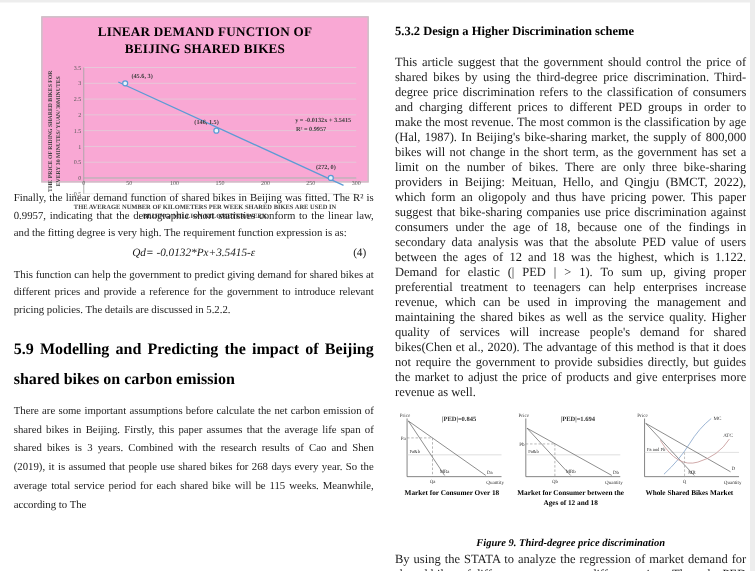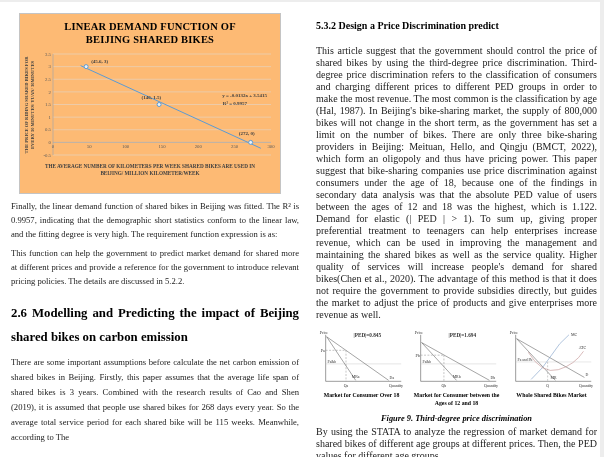--- a/index.html
+++ b/index.html
@@ -5,22 +5,22 @@
   html,body{margin:0;padding:0}
   body{width:604px;height:457px;background:#ffffff;position:relative;overflow:hidden;
        font-family:"Liberation Serif",serif;color:#1b1b1b;}
   .edge-top{position:absolute;top:0;left:0;width:604px;height:2px;background:#ededed}
   .edge-right{position:absolute;top:0;right:0;width:4px;height:457px;background:#ededed}
 
   .col-left{position:absolute;left:11px;top:13px;width:288px}
   .col-right{position:absolute;left:316px;top:16px;width:281px}
 
   
-  .figure-box{width:262px;height:181px;margin-left:8px;border:1px solid #c4c4c4;
-              box-sizing:border-box;padding:3px 2px 2px;background:#fdba74}
+  .figure-box{width:262px;height:133px;margin-left:22px;border:1px solid #c4c4c4;
+              box-sizing:border-box;padding:3px 2px 2px;background:#f9a8d4}
   .chart-title{font-weight:bold;font-size:10.5px;line-height:13px;text-align:center;
                width:205px;margin:3px auto 3px;color:#000;letter-spacing:.2px}
   .chart-mid{display:flex;align-items:stretch}
   .ylab-wrap{width:16px;position:relative;flex:none}
   .ylab{position:absolute;left:50%;top:50%;width:112px;
         transform:translate(-50%,-50%) rotate(-90deg);
         font-size:4.6px;font-weight:bold;color:#404040;text-align:center;line-height:1.35}
   #fig8{width:238px;height:112px;display:block}
   #fig8 text{font-family:"Liberation Serif",serif}
   .chart-xlabel{font-size:5.2px;font-weight:bold;color:#404040;text-align:center;
@@ -36,21 +36,21 @@
   
   .h532{font-size:10px;font-weight:bold;margin:4px 0 14px;color:#000}
   .rpara{font-size:10px;line-height:12px;text-align:justify}
   .rpara.last{margin-top:3px}
 
   .minis{display:flex;justify-content:space-between;margin-top:8px}
   .mini{width:91px;text-align:center}
   .mini svg{width:91px;height:62px;display:block}
   .mini svg text{font-family:"Liberation Serif",serif;fill:#333}
   .mini-cap{font-size:5.8px;font-weight:bold;line-height:1.35;margin-top:1px;color:#000}
-  .fig9-caption{font-weight:bold;font-style:italic;font-size:8.4px;text-align:center;margin-top:6px;color:#000}
+  .fig9-caption{font-weight:bold;font-style:italic;font-size:8.4px;text-align:center;margin-top:22px;color:#000}
 </style>
 </head>
 <body>
 
 <div class="edge-top"></div>
 <div class="edge-right"></div>
 
 <div class="col-left">
 
   <div class="figure-box">
@@ -97,31 +97,35 @@
           <text x="229" y="48.43" text-anchor="end" font-size="5" font-weight="bold" fill="#404040">y = -0.0132x + 3.5415</text>
           <text x="209" y="56.005" text-anchor="end" font-size="5" font-weight="bold" fill="#404040">R² = 0.9957</text>
         </svg>
     </div>
     <div class="chart-xlabel">THE AVERAGE NUMBER OF KILOMETERS PER WEEK SHARED BIKES ARE USED IN BEIJING/ MILLION KILOMETER/WEEK</div>
   </div>
 
 
   <div class="para">Finally, the linear demand function of shared bikes in Beijing was fitted. The R² is 0.9957, indicating that the demographic short statistics conform to the linear law, and the fitting degree is very high. The requirement function expression is as:</div>
 
+  <div class="eq-row">
+    <span>Qd= -0.0132*Px+3.5415-ε</span>
+    <span class="eq-num">(4)</span>
+  </div>
 
-  <div class="para">This function can help the government to predict market demand for shared more at different prices and provide a reference for the government to introduce relevant pricing policies. The details are discussed in 5.2.2.</div>
+  <div class="para">This function can help the government to predict giving demand for shared bikes at different prices and provide a reference for the government to introduce relevant pricing policies. The details are discussed in 5.2.2.</div>
 
-  <div class="h52">2.6 Modelling and Predicting the impact of Beijing shared bikes on carbon emission</div>
+  <div class="h52">5.9 Modelling and Predicting the impact of Beijing shared bikes on carbon emission</div>
 
   <div class="para-wide">There are some important assumptions before calculate the net carbon emission of shared bikes in Beijing. Firstly, this paper assumes that the average life span of shared bikes is 3 years. Combined with the research results of Cao and Shen (2019), it is assumed that people use shared bikes for 268 days every year. So the average total service period for each shared bike will be 115 weeks. Meanwhile, according to The</div>
 </div>
 
 <div class="col-right">
 
-  <div class="h532">5.3.2 Design a Price Discrimination predict</div>
+  <div class="h532">5.3.2 Design a Higher Discrimination scheme</div>
 
   <div class="rpara">This article suggest that the government should control the price of shared bikes by using the third-degree price discrimination. Third-degree price discrimination refers to the classification of consumers and charging different prices to different PED groups in order to make the most revenue. The most common is the classification by age (Hal, 1987). In Beijing's bike-sharing market, the supply of 800,000 bikes will not change in the short term, as the government has set a limit on the number of bikes. There are only three bike-sharing providers in Beijing: Meituan, Hello, and Qingju (BMCT, 2022), which form an oligopoly and thus have pricing power. This paper suggest that bike-sharing companies use price discrimination against consumers under the age of 18, because one of the findings in secondary data analysis was that the absolute PED value of users between the ages of 12 and 18 was the highest, which is 1.122. Demand for elastic (| PED | &gt; 1). To sum up, giving proper preferential treatment to teenagers can help enterprises increase revenue, which can be used in improving the management and maintaining the shared bikes as well as the service quality. Higher quality of services will increase people's demand for shared bikes(Chen et al., 2020). The advantage of this method is that it does not require the government to provide subsidies directly, but guides the market to adjust the price of products and give enterprises more revenue as well.</div>
 
   <div class="minis">
 
     <div class="mini">
       <svg viewBox="0 0 92 64">
         <text x="3" y="5" font-size="4.2">Price</text>
         <text x="52" y="8" font-size="5.4" font-weight="bold" text-anchor="middle">|PED|=0.845</text>
         <line x1="9" y1="6" x2="9" y2="54" stroke="#555" stroke-width="0.6"></line>

